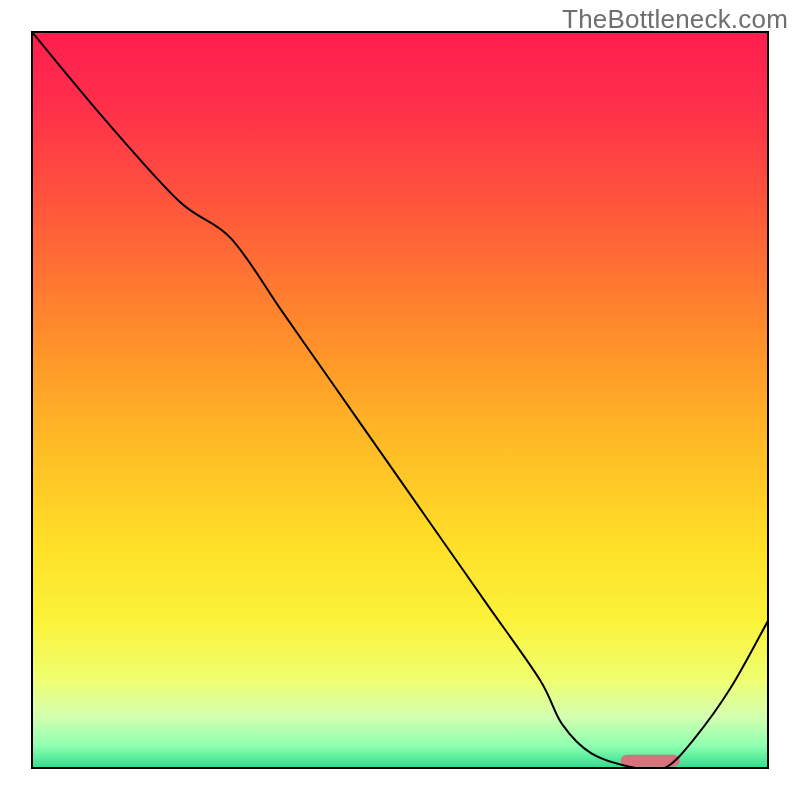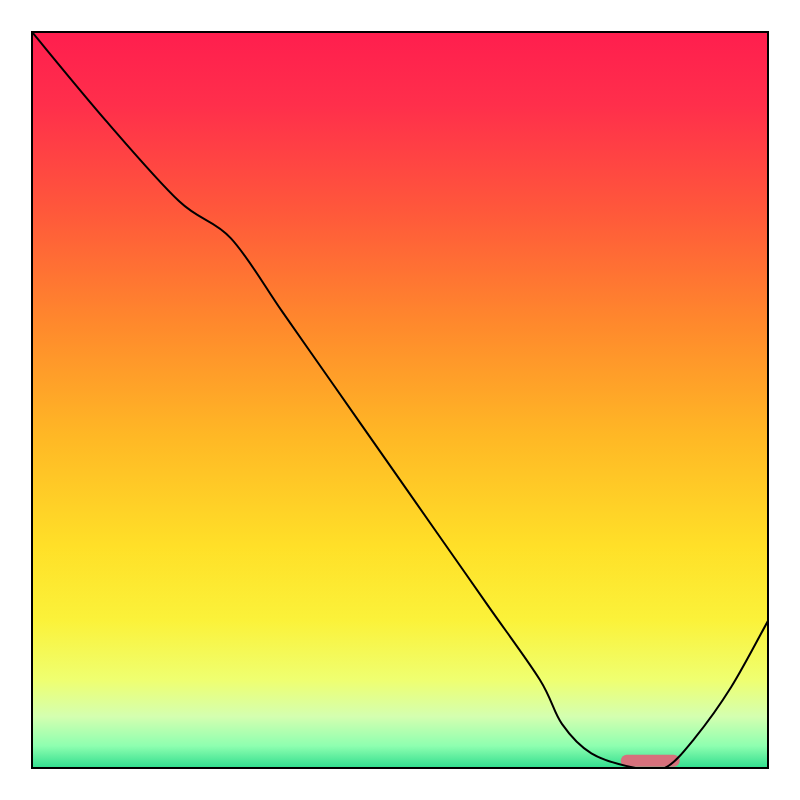--- a/index.html
+++ b/index.html
@@ -33,20 +33,21 @@
     width: 800px;
     height: 800px;
     display: block;
   }
 </style>
 </head>
 <body>
 
 <div class="stage">
 
+  <div class="watermark">TheBottleneck.com</div>
 
   <svg id="chart-svg" viewBox="0 0 800 800" preserveAspectRatio="none">
     <defs>
       <linearGradient id="bg-grad" x1="0" y1="0" x2="0" y2="1">
           <stop offset="0.00%" stop-color="#ff1e4e"></stop>
           <stop offset="10.00%" stop-color="#ff2f4b"></stop>
           <stop offset="25.00%" stop-color="#ff5a3a"></stop>
           <stop offset="40.00%" stop-color="#ff8a2c"></stop>
           <stop offset="55.00%" stop-color="#ffb825"></stop>
           <stop offset="70.00%" stop-color="#ffe028"></stop>

